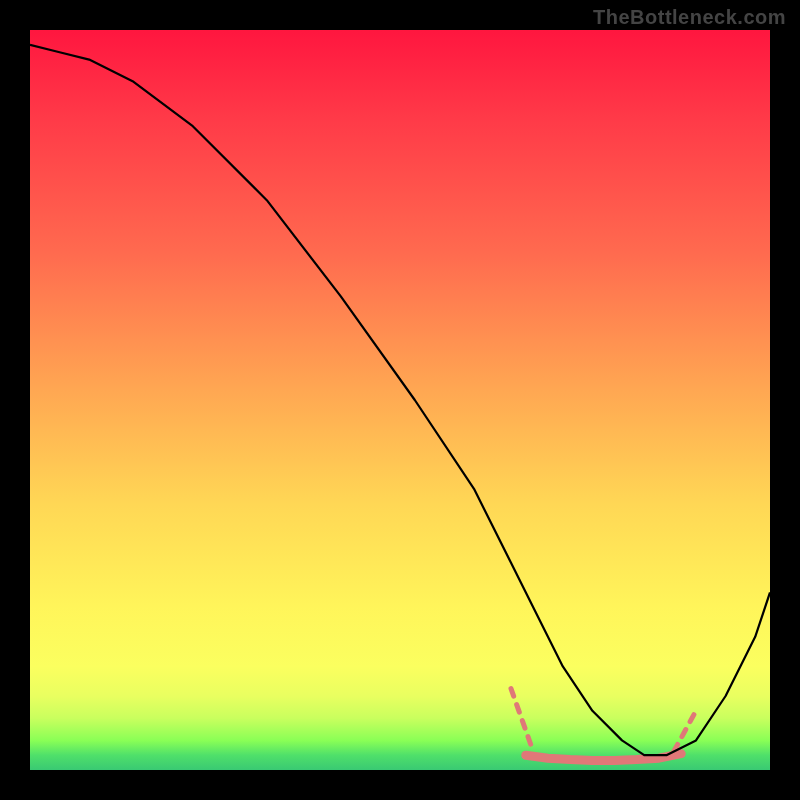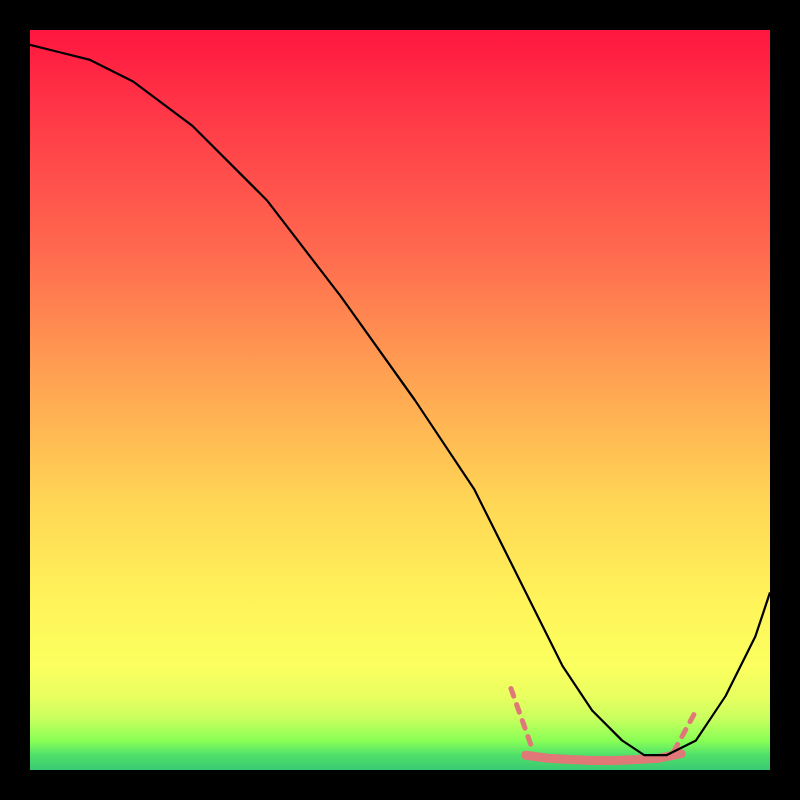--- a/index.html
+++ b/index.html
@@ -77,20 +77,21 @@
     stroke-width: 5;
     stroke-linecap: round;
     stroke-dasharray: 8 9;
   }
 </style>
 </head>
 <body>
 
 <div class="outer">
 
+  <div class="watermark">TheBottleneck.com</div>
 
   <div class="plot-area">
     <svg class="plot-svg" viewBox="0 0 740 740" preserveAspectRatio="none">
 
       <path id="emph-down" class="emphasis-dash" d="M481.0 658.6 L503.2 721.5"></path>
 
       <path id="emph-flat" class="emphasis" d="M495.8 725.2 L518.0 728.2 L540.2 729.6 L562.4 730.4 L584.6 730.4 L606.8 729.6 L629.0 728.2 L651.2 723.7"></path>
 
       <path id="emph-up" class="emphasis-dash" d="M643.8 721.5 L666.0 680.8"></path>
 

